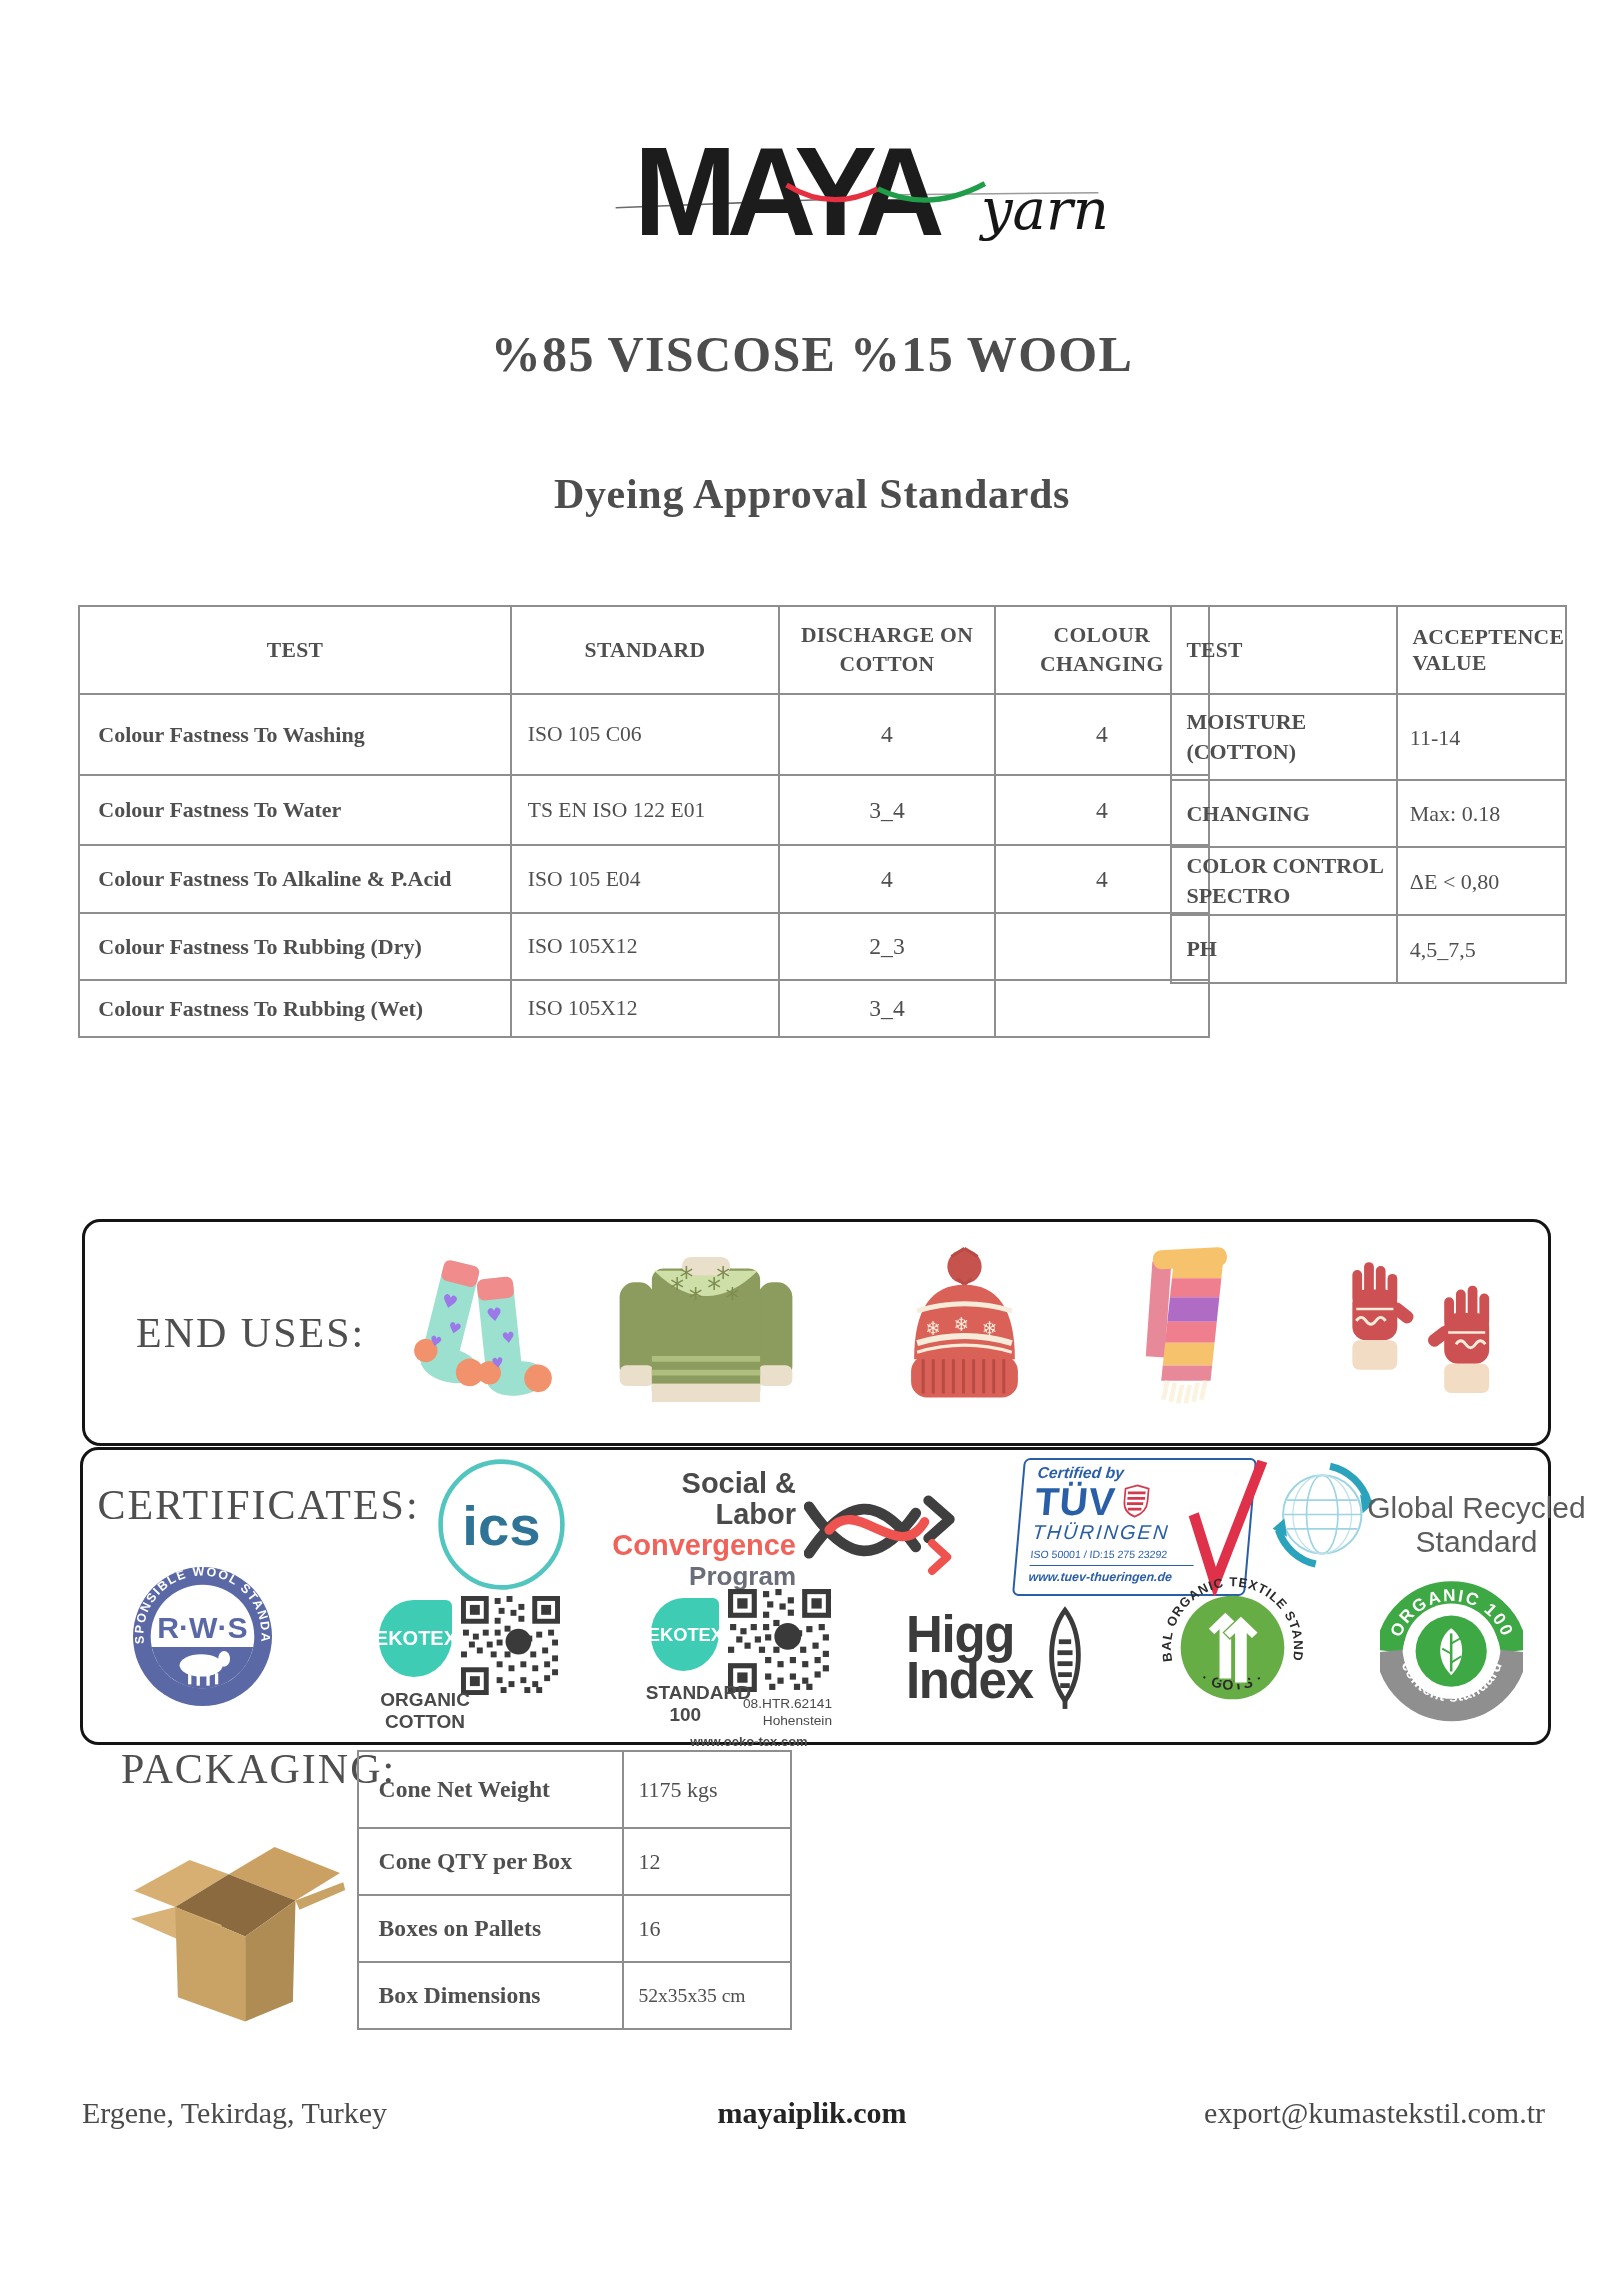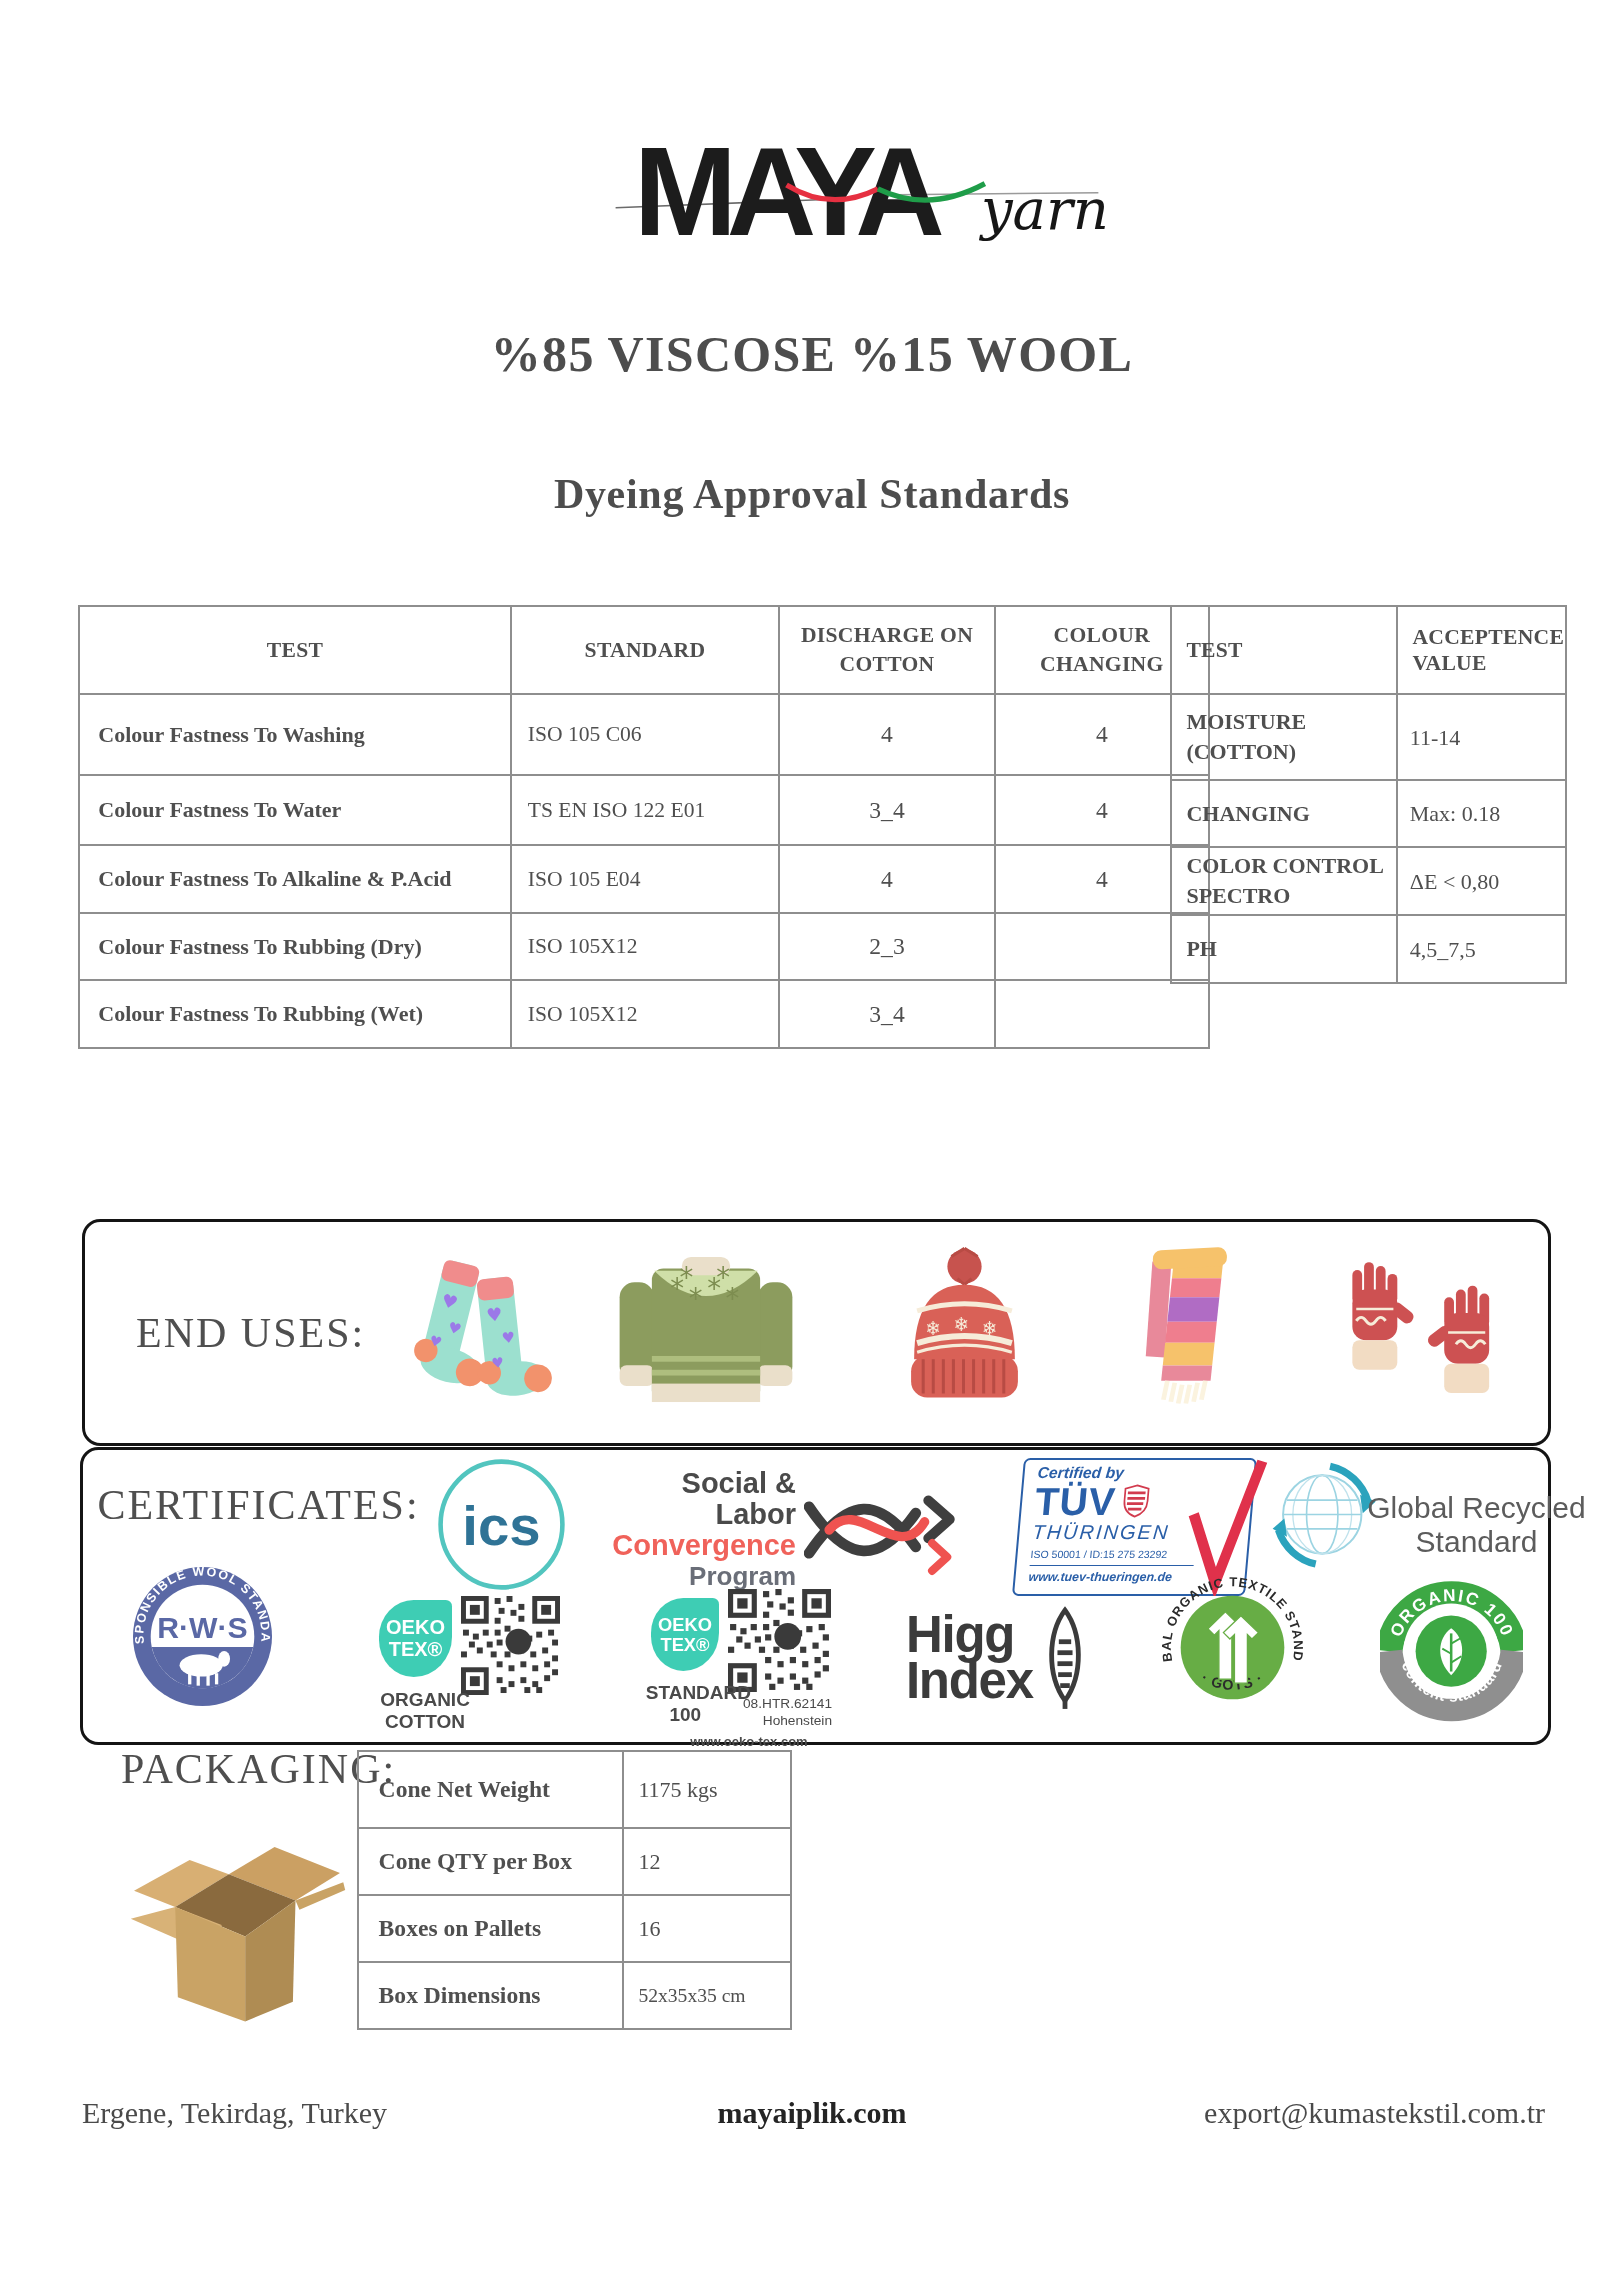--- a/index.html
+++ b/index.html
@@ -37,21 +37,21 @@
   .slcp-l2{font-family:"Liberation Sans",sans-serif;font-weight:bold;font-size:29px;line-height:31px;color:#f0625a;}
   .slcp-l3{font-family:"Liberation Sans",sans-serif;font-weight:bold;font-size:26px;line-height:30px;color:#6a6e78;}
   .tuv{left:935px;top:7.9px;width:216px;height:130px;border:2.6px solid #2a5fa8;border-radius:6.5px;
        transform:skewX(-5deg);background:#fff;font-family:"Liberation Sans",sans-serif;color:#2a5fa8;padding:3.9px 0 0 13px;}
   .tuv-cert{font-size:15.7px;font-weight:bold;font-style:italic;}
   .tuv-brand{font-size:39px;font-weight:bold;letter-spacing:0.7px;line-height:39px;}
   .tuv-region{font-size:20px;font-style:italic;letter-spacing:2px;}
   .tuv-iso{font-size:10.5px;margin-top:3.9px;}
   .tuv-url{font-size:12.4px;font-weight:bold;font-style:italic;border-top:1.3px solid #2a5fa8;margin-top:5.2px;padding-top:3.9px;width:164px;}
   .grs-text{font-family:"Liberation Sans",sans-serif;color:#5c5c5c;font-size:30px;line-height:34px;text-align:center;}
-  .oeko-blob{background:#3ecdb4;border-radius:50% 6.5px 55% 50%;display:flex;flex-direction:column;
+  .oeko-blob{background:#3ecdb4;border-radius:50% 6.5px 55% 50%;display:flex;
              align-items:center;justify-content:center;font-family:"Liberation Sans",sans-serif;
              color:#fff;font-weight:bold;text-align:center;}
   .oeko-l{font-size:20px;line-height:22px;}
   .oeko-sub{font-family:"Liberation Sans",sans-serif;font-weight:bold;color:#4a4a4a;font-size:19px;line-height:22px;}
   .oeko-cert{font-family:"Liberation Sans",sans-serif;color:#4a4a4a;font-size:13.7px;line-height:17px;text-align:right;}
   .oeko-url{font-family:"Liberation Sans",sans-serif;font-weight:bold;color:#4a4a4a;font-size:13px;}
   .higg-text{font-family:"Liberation Sans",sans-serif;font-weight:bold;color:#3b3b3b;font-size:51px;line-height:46px;letter-spacing:-1.3px;}
 
   
   .pack-table{left:357px;top:1750px;}
@@ -182,21 +182,21 @@
         <td class="std-cell">ISO 105 E04</td>
         <td class="val-cell">4</td>
         <td class="val-cell">4</td>
       </tr>
       <tr style="height:67px">
         <td class="test-cell">Colour Fastness To Rubbing (Dry)</td>
         <td class="std-cell">ISO 105X12</td>
         <td class="val-cell">2_3</td>
         <td class="val-cell"></td>
       </tr>
-      <tr style="height:68px">
+      <tr style="height:57px">
         <td class="test-cell">Colour Fastness To Rubbing (Wet)</td>
         <td class="std-cell">ISO 105X12</td>
         <td class="val-cell">3_4</td>
         <td class="val-cell"></td>
       </tr>
     </tbody>
       </table>
   </div>
 
   <div class="abs acc-table">

